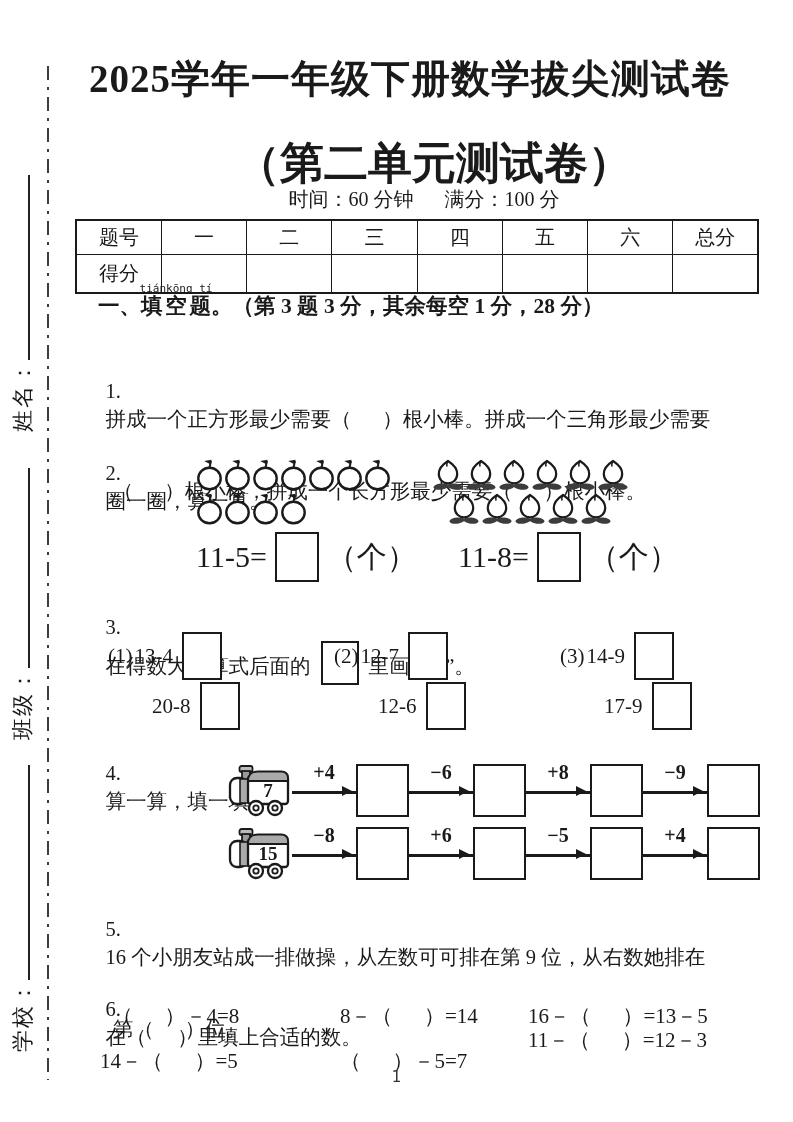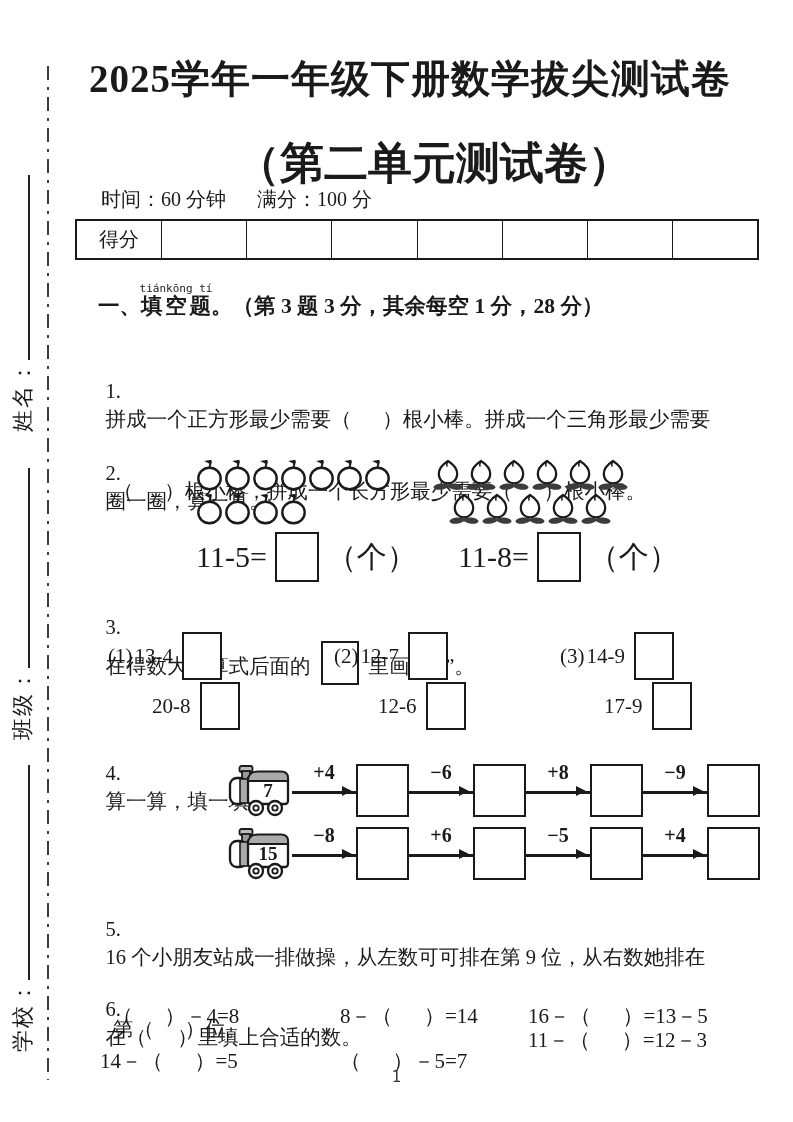--- a/index.html
+++ b/index.html
@@ -16,21 +16,21 @@
   .rot-field{
     position:absolute; transform-origin:0 0; transform:rotate(-90deg);
     white-space:nowrap; font-size:22px; letter-spacing:2px;
   }
   .uline{display:inline-block; border-bottom:2px solid #222; height:4px;}
   
   .title1{position:absolute; left:60px; width:700px; top:52px; text-align:center;
     font-size:39px; font-weight:900; letter-spacing:1px; margin:0;}
   .title2{position:absolute; left:68px; width:700px; top:118px; text-align:center;
     font-size:44px; font-weight:900; margin:16px;}
-  .info-line{position:absolute; left:75px; width:672px; top:186px; text-align:left; font-size:20px;}
+  .info-line{position:absolute; left:75px; width:672px; top:186px; text-align:center; font-size:20px;}
   .info-line span{margin-left:26px;}
   
   table.score{position:absolute; left:75px; top:219px; width:684px;
     border-collapse:collapse; table-layout:fixed; font-size:20px;}
   table.score td{border:1.6px solid #1a1a1a; text-align:center; padding:0;}
   table.score{border:2.6px solid #1a1a1a;}
   table.score tr.hdr td{height:33px;}
   table.score tr.scr td{height:37px;}
   
   .sec-head{position:absolute; left:58px; top:283px; font-size:21.5px; font-weight:bold; white-space:pre-wrap;margin-left:40px;}
@@ -82,20 +82,30 @@
 
   <h1 class="title1">2025学年一年级下册数学拔尖测试卷</h1>
   <h2 class="title2">（第二单元测试卷）</h2>
   <div class="info-line">
     <span>时间：60 分钟</span>
     <span>满分：100 分</span>
   </div>
 
   <table class="score">
     <tbody>
+        <tr class="hdr">
+      <td>题号</td>
+      <td>一</td>
+      <td>二</td>
+      <td>三</td>
+      <td>四</td>
+      <td>五</td>
+      <td>六</td>
+      <td>总分</td>
+    </tr>
     <tr class="scr">
       <td>得分</td>
       <td></td>
       <td></td>
       <td></td>
       <td></td>
       <td></td>
       <td></td>
       <td></td>
     </tr>

